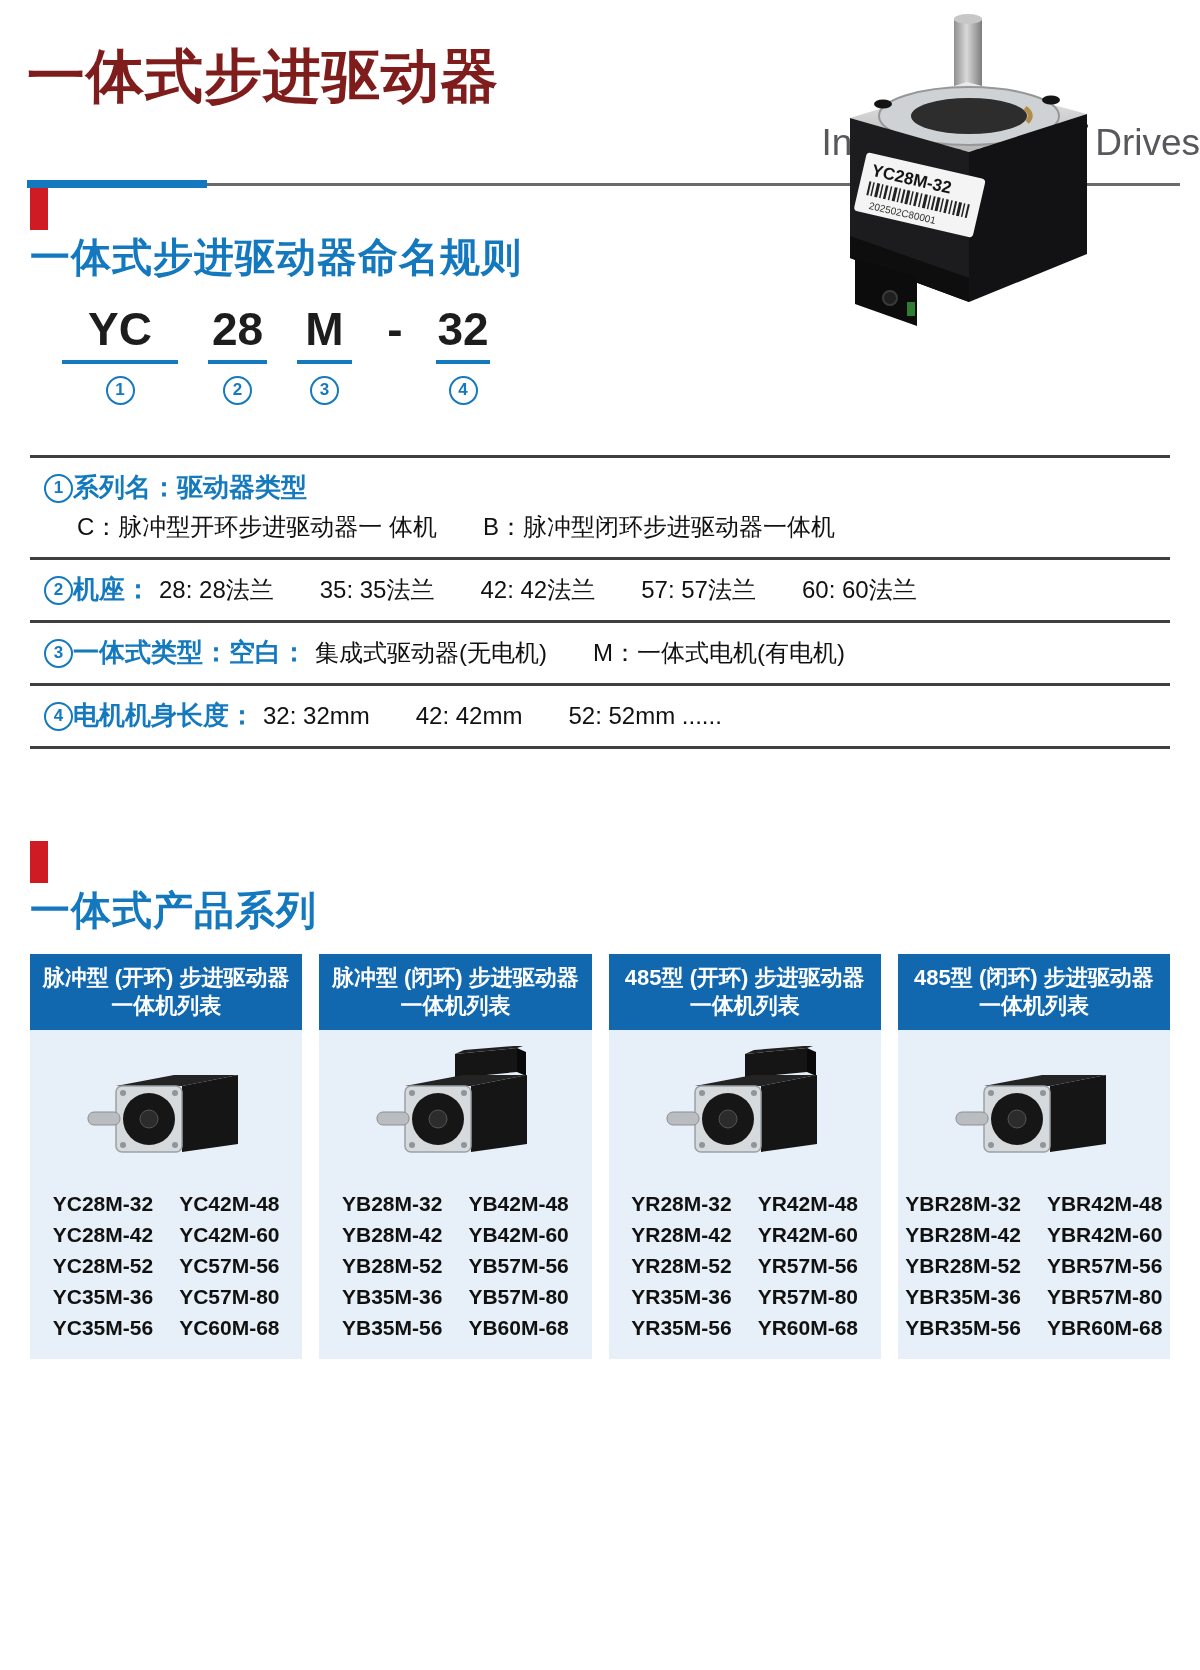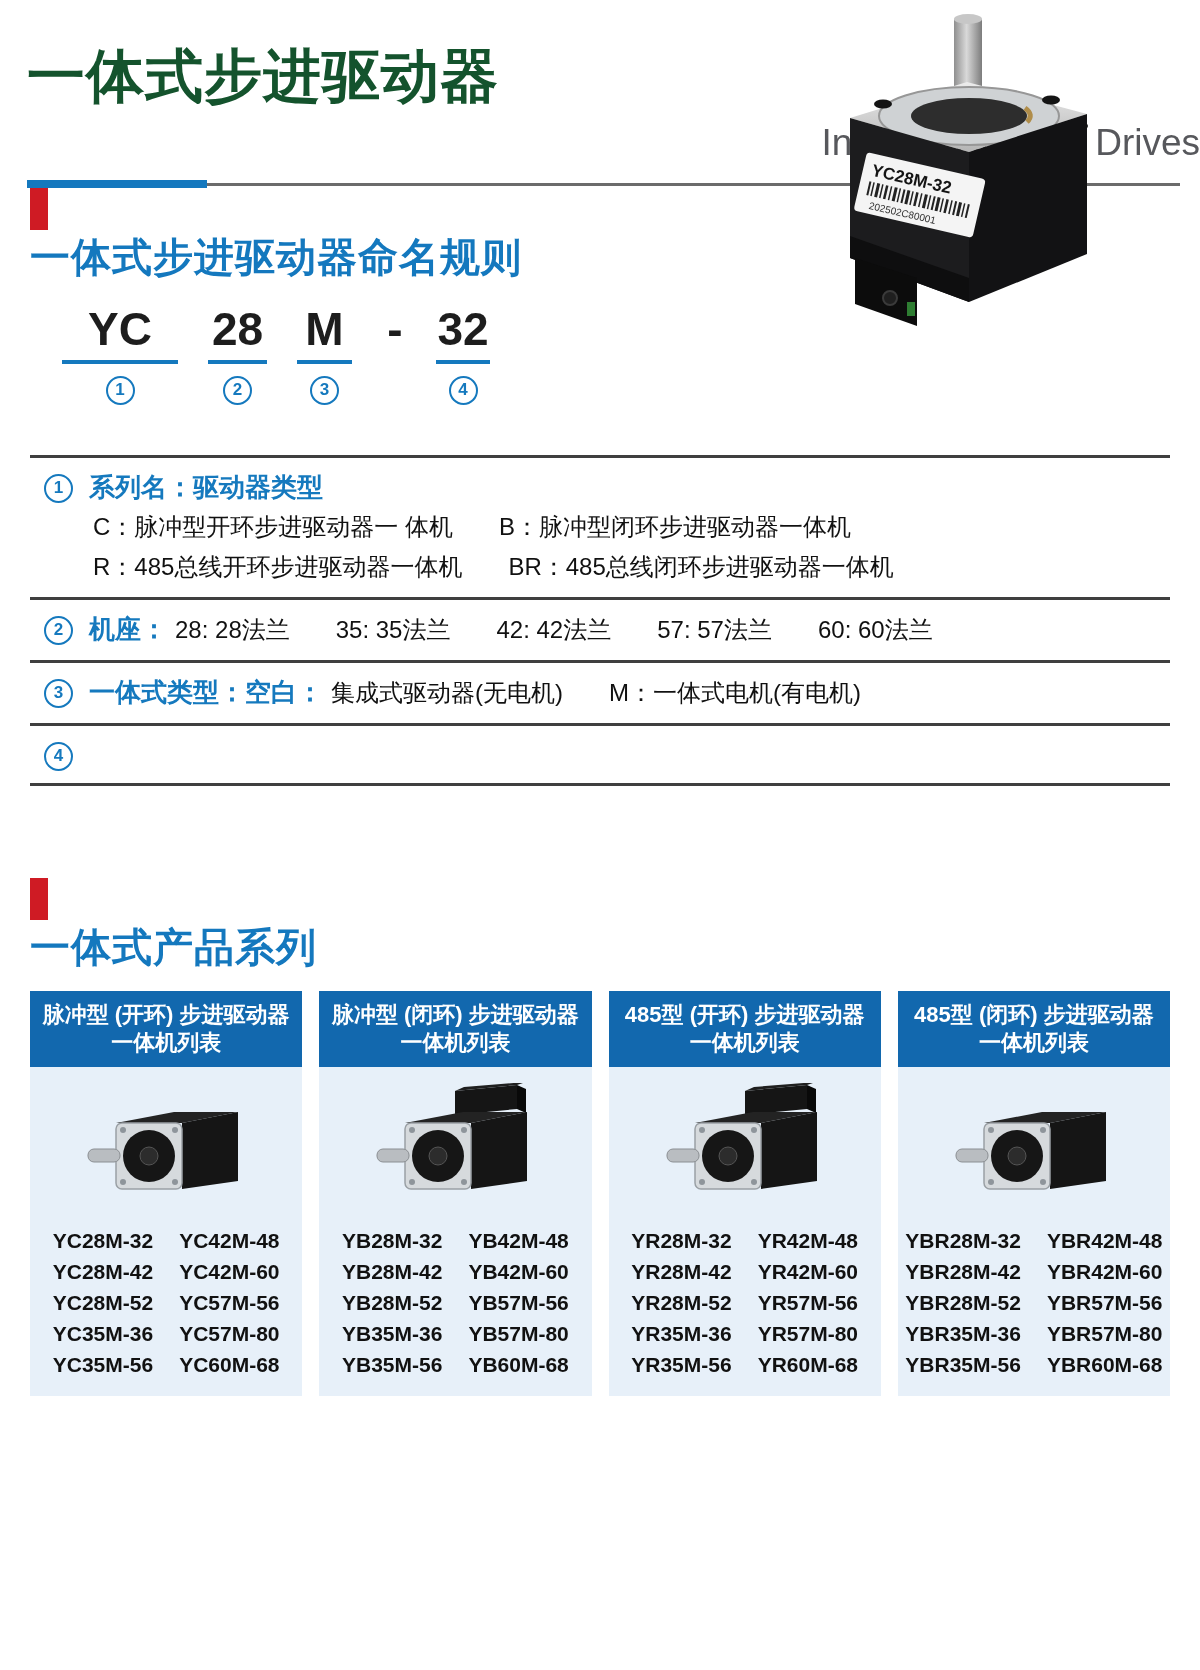--- a/index.html
+++ b/index.html
@@ -1,20 +1,20 @@
 <!DOCTYPE html>
 <html><head>
 <meta charset="utf-8">
 <style>
   html,body{margin:0;padding:0;background:#fff;}
   body{font-family:"Liberation Sans","DejaVu Sans",sans-serif;color:#111;}
   .page{position:relative;width:1200px;height:1670px;background:#fff;overflow:hidden;}
 
   
-  .main-title{margin:38px 0 0 27px;font-size:58px;font-weight:bold;color:#14532d;letter-spacing:1px;}
+  .main-title{margin:38px 0 0 27px;font-size:58px;font-weight:bold;color:#7f1d1d;letter-spacing:1px;}
   .sub-title{margin:6px 0 0 30px;font-size:37px;color:#57585c;text-align:right;}
   .divider{position:relative;margin-top:16px;height:8px;}
   .divider .blue-seg{position:absolute;left:27px;top:0;width:180px;height:8px;background:#1478be;}
   .divider .gray-seg{position:absolute;left:207px;top:3px;width:973px;height:3px;background:#6b6b6b;}
 
   
   .hero-photo{position:absolute;left:795px;top:6px;width:360px;height:322px;}
 
   
   .top-area{position:relative;height:380px;}
@@ -41,21 +41,21 @@
   .circle-num{display:inline-flex;align-items:center;justify-content:center;width:25px;height:25px;
               border:2px solid #1579be;border-radius:50%;color:#1579be;font-size:17px;font-weight:bold;}
   .code-part .circle-num{margin-top:12px;}
   .code-part.dash .code-text{border-bottom:4px solid transparent;}
   .code-part.dash .circle-num{visibility:hidden;}
 
   
   .rules{margin:46px 30px 0;border-bottom:3px solid #3f3f3f;}
   .rule-row{display:flex;align-items:flex-start;border-top:3px solid #3f3f3f;padding:11px 0 12px 14px;}
   .rule-row .circle-num{margin-top:5px;flex:none;}
-  .rule-content{margin-left:16px;}
+  .rule-content{}
   .rule-label{font-size:26px;font-weight:bold;color:#1579be;line-height:36px;}
   .rule-line.inline{margin-left:8px;}
   .rule-line.block{margin:4px 0 0 4px;}
   .rule-entry{font-size:24px;color:#111;margin-right:46px;line-height:36px;}
   .rule-entry:last-child{margin-right:0;}
 
   
   .products-head{margin-top:92px;font-family:Liberation Serif, serif;}
   .cards{display:flex;gap:17px;margin:16px 30px 0;}
   .card{flex:1;display:flex;flex-direction:column;}
@@ -166,32 +166,33 @@
     </div>
     <div class="code-part w4">
       <span class="code-text">32</span>
       <span class="circle-num">4</span>
     </div>
   </div>
 
   <div class="rules" id="rules">
       <div class="rule-row">
         <span class="circle-num">1</span>
-        <div class="rule-content"><span class="rule-label">系列名：驱动器类型</span><div class="rule-line block"><span class="rule-entry">C：脉冲型开环步进驱动器一 体机</span><span class="rule-entry">B：脉冲型闭环步进驱动器一体机</span></div><div class="rule-line block"><span class="rule-entry">R：485总线开环步进驱动器一体机</span><span class="rule-entry">BR：485总线闭环步进驱动器一体机</span></div></div>
+        <div class="rule-content"><span class="rule-label">系列名：驱动器类型</span><div class="rule-line block"><span class="rule-entry">C：脉冲型开环步进驱动器一 体机</span><span class="rule-entry">B：脉冲型闭环步进驱动器一体机</span></div></div>
       </div>
       <div class="rule-row">
         <span class="circle-num">2</span>
         <div class="rule-content"><span class="rule-label">机座：</span><span class="rule-line inline"><span class="rule-entry">28: 28法兰</span><span class="rule-entry">35: 35法兰</span><span class="rule-entry">42: 42法兰</span><span class="rule-entry">57: 57法兰</span><span class="rule-entry">60: 60法兰</span></span></div>
       </div>
       <div class="rule-row">
         <span class="circle-num">3</span>
         <div class="rule-content"><span class="rule-label">一体式类型：空白：</span><span class="rule-line inline"><span class="rule-entry">集成式驱动器(无电机)</span><span class="rule-entry">M：一体式电机(有电机)</span></span></div>
       </div>
       <div class="rule-row">
         <span class="circle-num">4</span>
+        <div class="rule-content"><span class="rule-label">电机机身长度：</span><span class="rule-line inline"><span class="rule-entry">32: 32mm</span><span class="rule-entry">42: 42mm</span><span class="rule-entry">52: 52mm ......</span></span></div>
       </div>
     </div>
 
   <div class="section-head products-head">
     <div class="red-bar"></div>
     <div class="section-title">一体式产品系列</div>
   </div>
 
   <div class="cards" id="cards">
   <div class="card">

